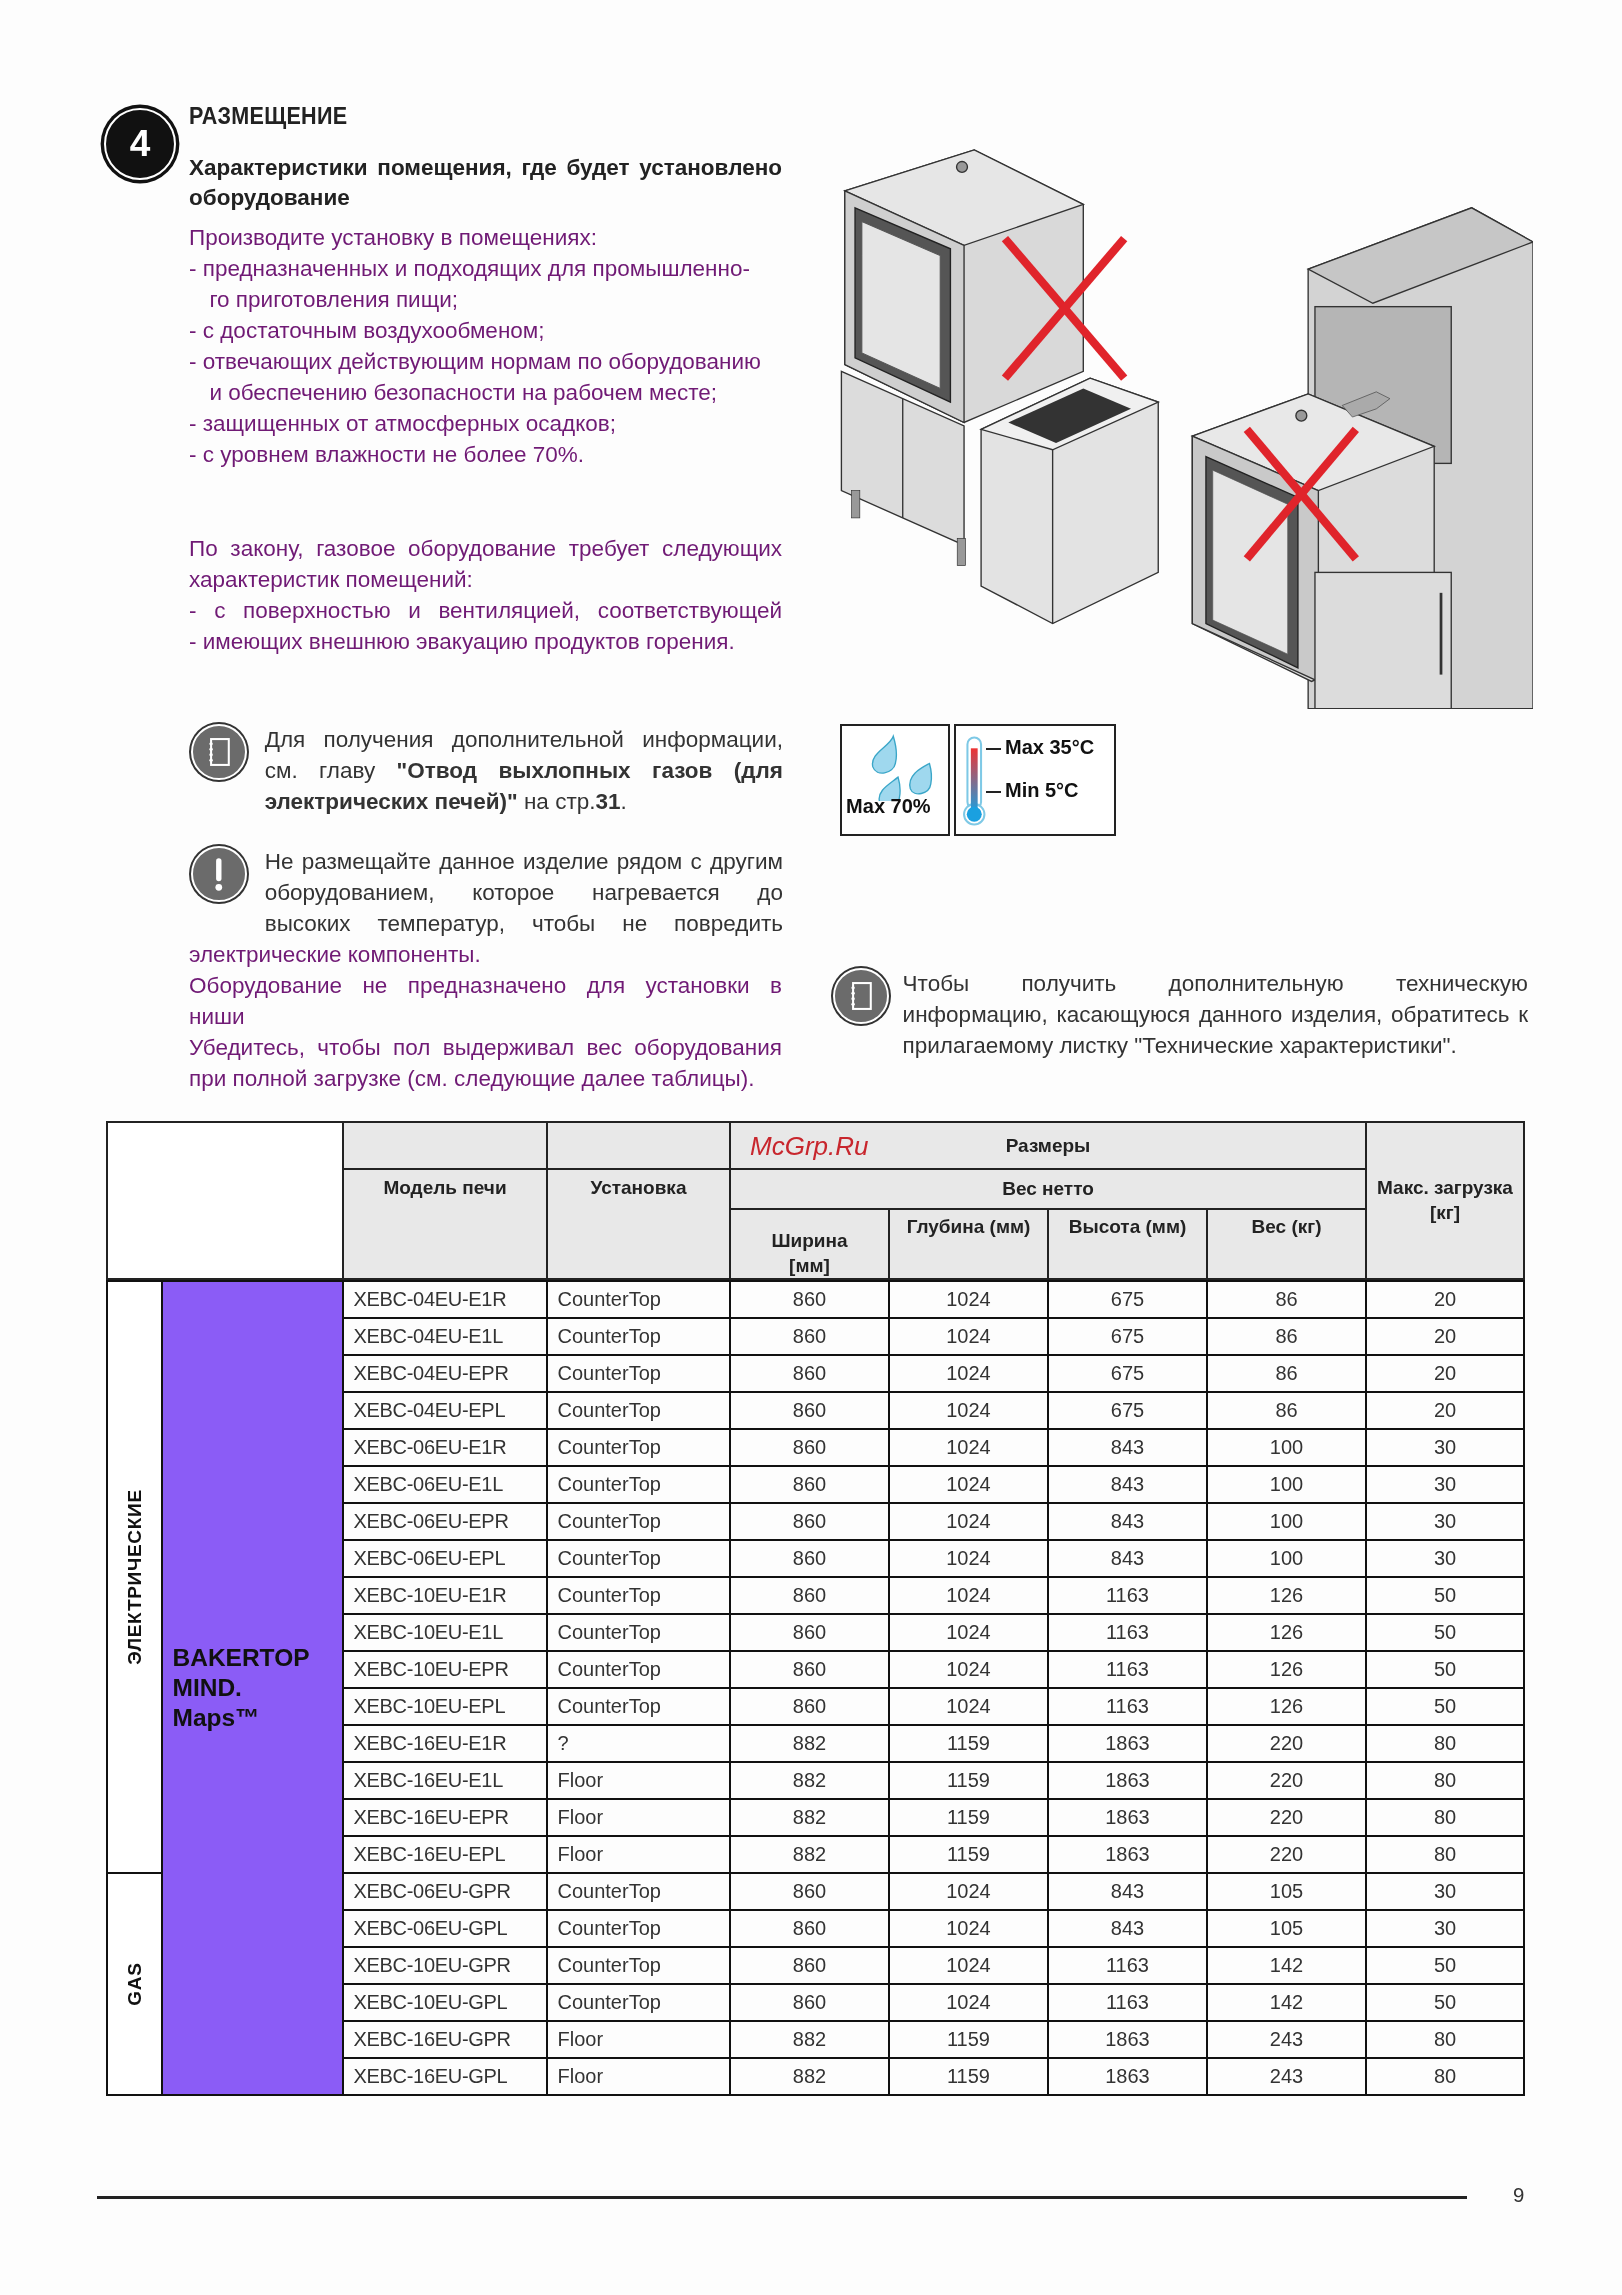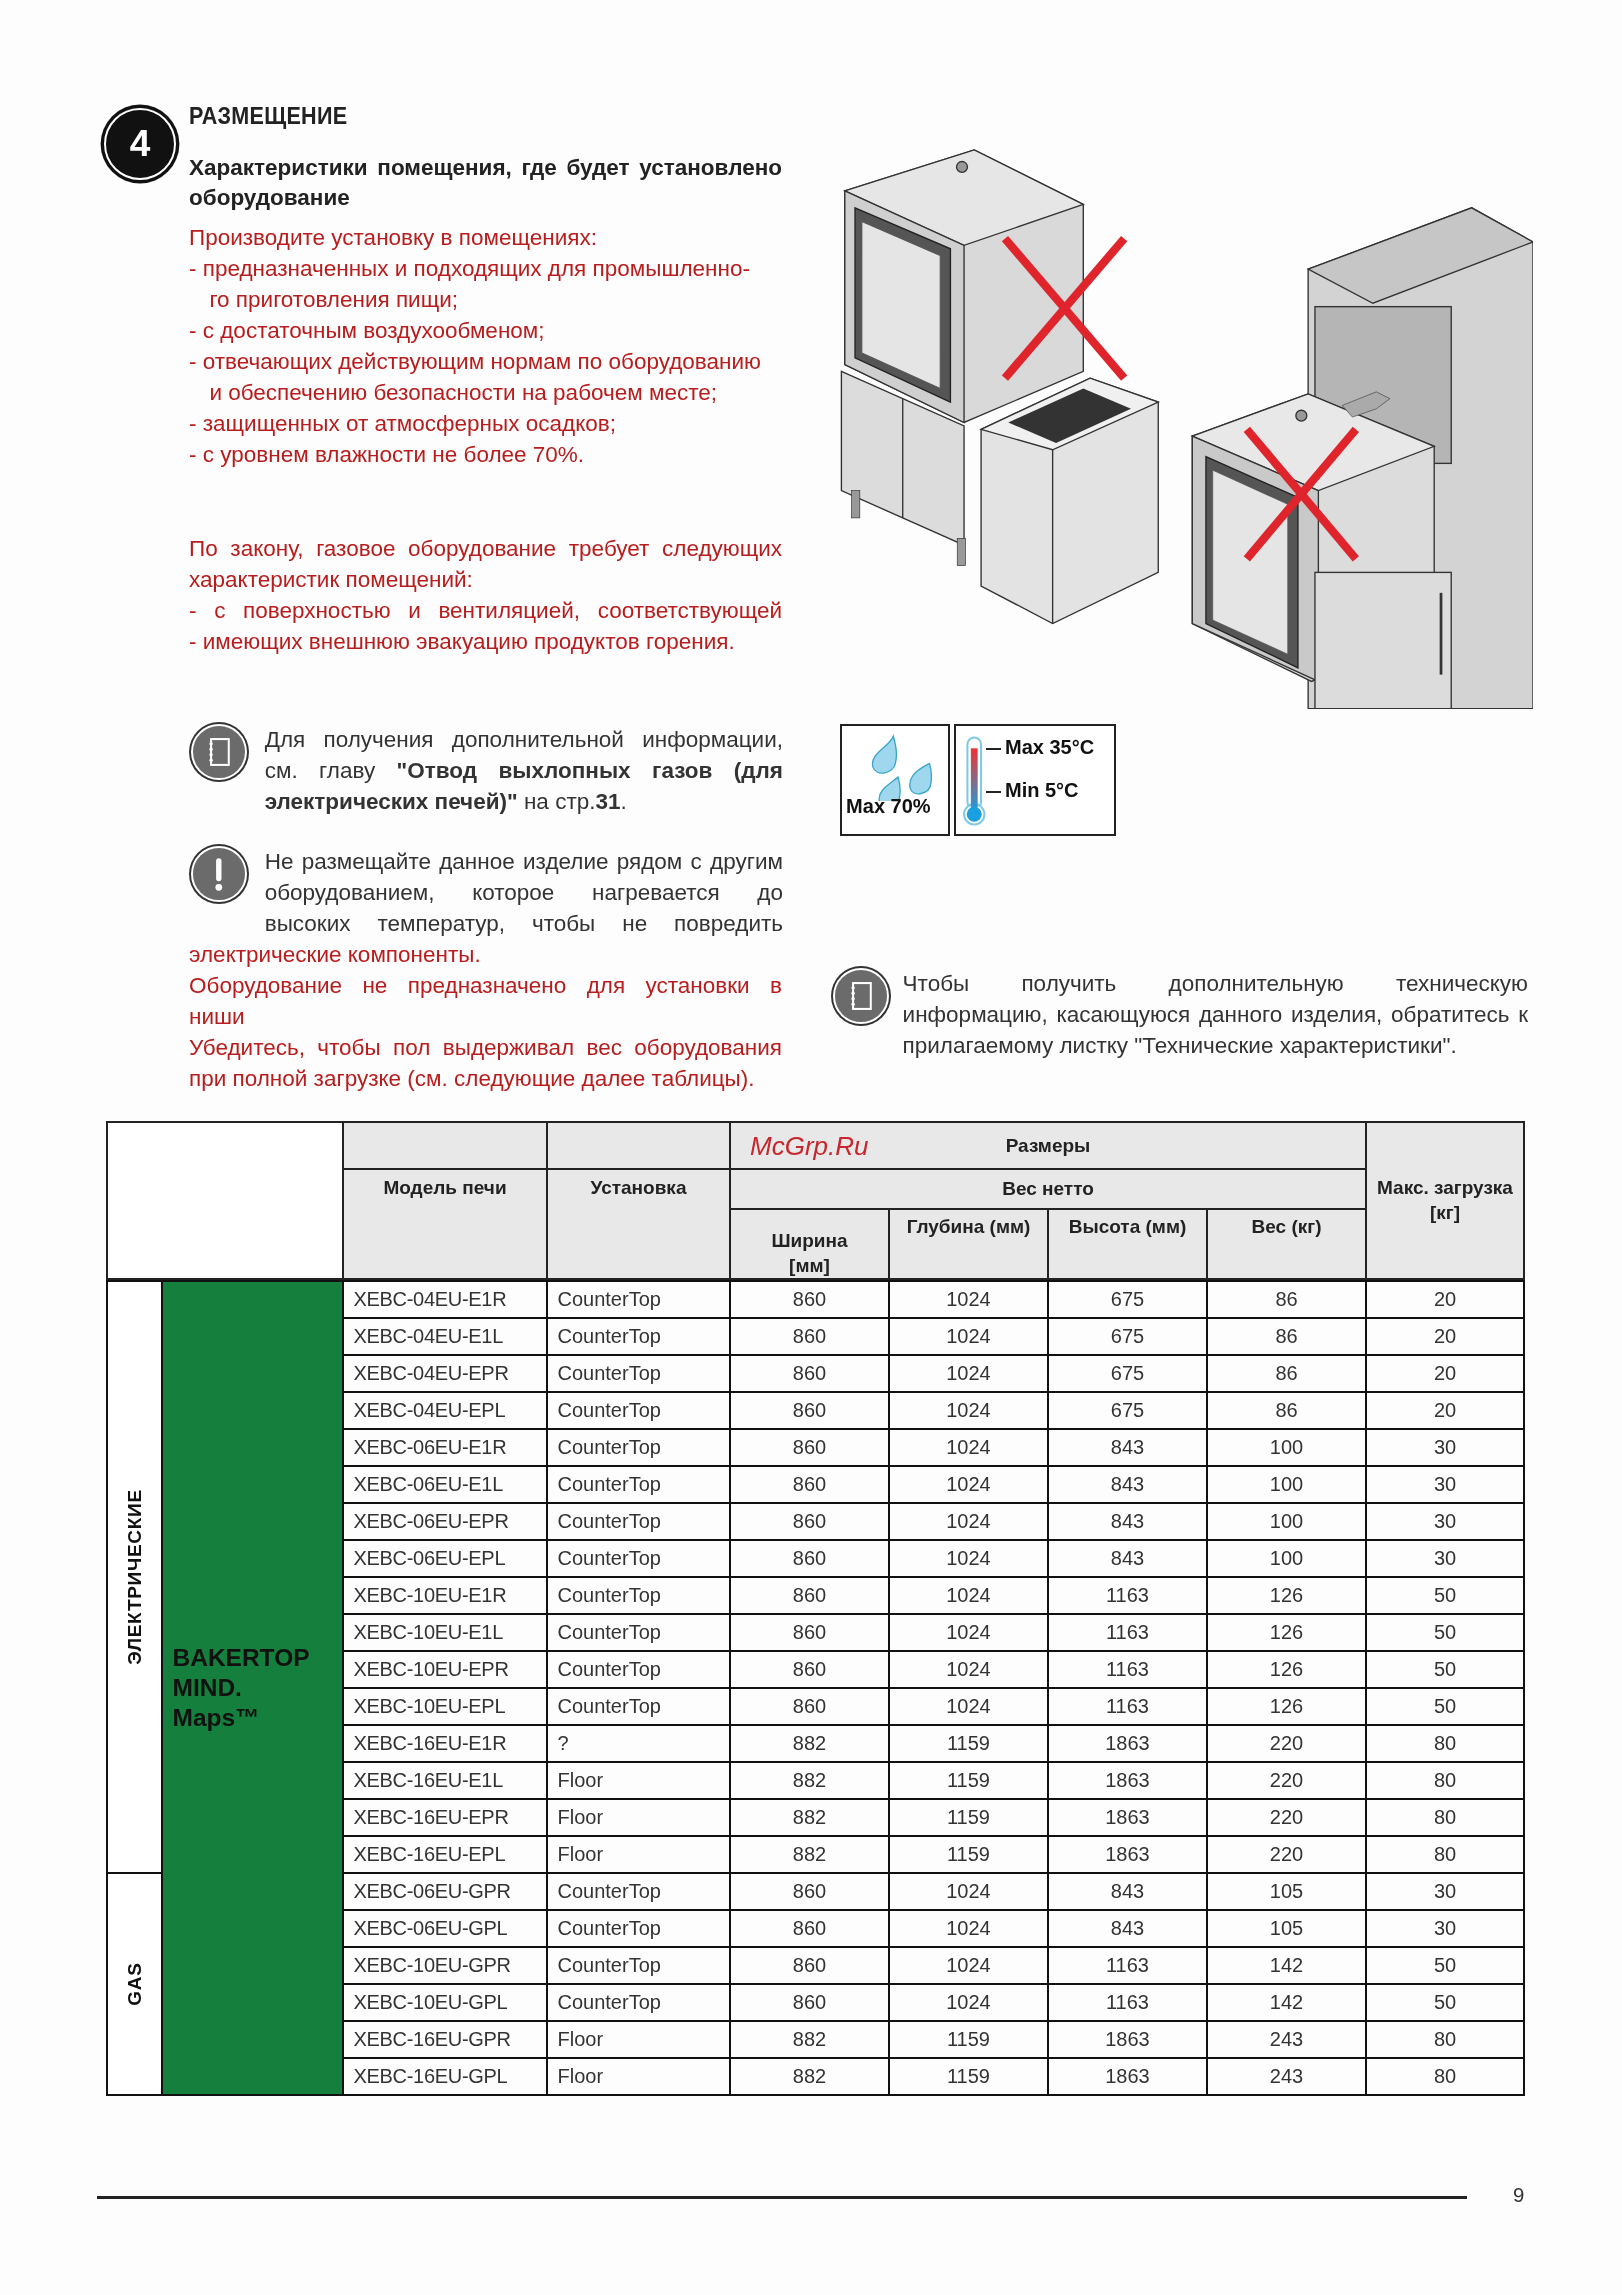--- a/index.html
+++ b/index.html
@@ -2,21 +2,21 @@
 <html style="font-size:11px"><head>
 <meta charset="utf-8">
 <style>
   html, body { margin:0; padding:0; background:#fdfdfd; }
   body { width:1623px; height:2295px; position:relative; font-family:"Liberation Sans", sans-serif; color:#2a2a2a; overflow:hidden; }
 
   .step-badge { position:absolute; left:104px; top:108px; width:68px; height:68px; border-radius:50%; background:#111; border:2.7px solid #fff; box-shadow:0 0 0 3.4px #111; display:flex; align-items:center; justify-content:center; color:#fff; font-weight:bold; font-size:37px; }
   .section-title { position:absolute; left:189px; top:102px; font-size:24.5px; font-weight:bold; color:#222; transform:scaleX(0.88); transform-origin:left; letter-spacing:0.3px; }
   .subtitle { position:absolute; left:189px; top:153px; width:593px; font-size:22.5px; font-weight:bold; line-height:30px; color:#222; text-align:justify; }
 
-  .textcol { position:absolute; left:189px; width:593px; font-size:22.5px; line-height:31px; color:#b91c1c; }
+  .textcol { position:absolute; left:189px; width:593px; font-size:22.5px; line-height:31px; color:#701a75; }
   .textcol .line { white-space:nowrap; }
   .textcol .ind { padding-left:20.4px; }
   .just { text-align:justify; text-align-last:justify; white-space:normal !important; }
 
   .note { position:absolute; display:flex;justify-content:center; }
   .note-icon { width:52px; height:52px; border-radius:50%; background:#6b6b6b; border:2px solid #fff; box-shadow:0 0 0 2px #333; display:flex; align-items:center; justify-content:center; flex:none; }
   .note-text { font-size:22.5px; line-height:31px; color:#333; }
   .note-text b { color:#333; }
 
   .illus { position:absolute; left:838px; top:136px; width:695px; height:573px; }
@@ -25,21 +25,21 @@
   table.spec { position:absolute; left:106px; border-collapse:collapse; font-family:"Liberation Sans", sans-serif; }
   .spec-head { top:1121px; width:1419px; }
   .spec-head td { border:2px solid #222; background:#e8e8e8; font-weight:bold; font-size:19px; text-align:center; color:#222; padding:0; transform-origin:center; }
   .spec-body { top:1280px; width:1419px; }
   .spec-body td { border:2px solid #111; font-size:20px; height:35px; padding:0; color:#333; }
   .spec-body td.model { padding-left:9.5px; letter-spacing:-0.3px; }
   .spec-body td.inst { padding-left:9.5px; }
   .spec-body td.num { text-align:center; }
   .cat { background:#fff; width:50px; position:relative; }
   .cat span { position:absolute; left:50%; top:50%; transform:translate(-50%,-50%) rotate(-90deg); font-weight:bold; font-size:19px; white-space:nowrap; color:#111; letter-spacing:0.7px; }
-  .brand { background:#15803d; width:179px; vertical-align:middle; }
+  .brand { background:#8b5cf6; width:179px; vertical-align:middle; }
   .brand div { font-weight:bold; font-size:24.5px; line-height:30px; color:#111; padding-left:9.5px; }
   .watermark { color:#c8262d; font-style:italic; font-weight:normal; font-size:26px; position:absolute; left:750px; top:1131px; }
 
   .footer-rule { position:absolute; left:97px; top:2196px; width:1370px; height:2.7px; background:#222; }
   .page-num { position:absolute; left:1513px; top:2184px; font-size:20.4px; color:#333; }
 </style>
 </head>
 <body>
 
 <div class="step-badge">4</div>

